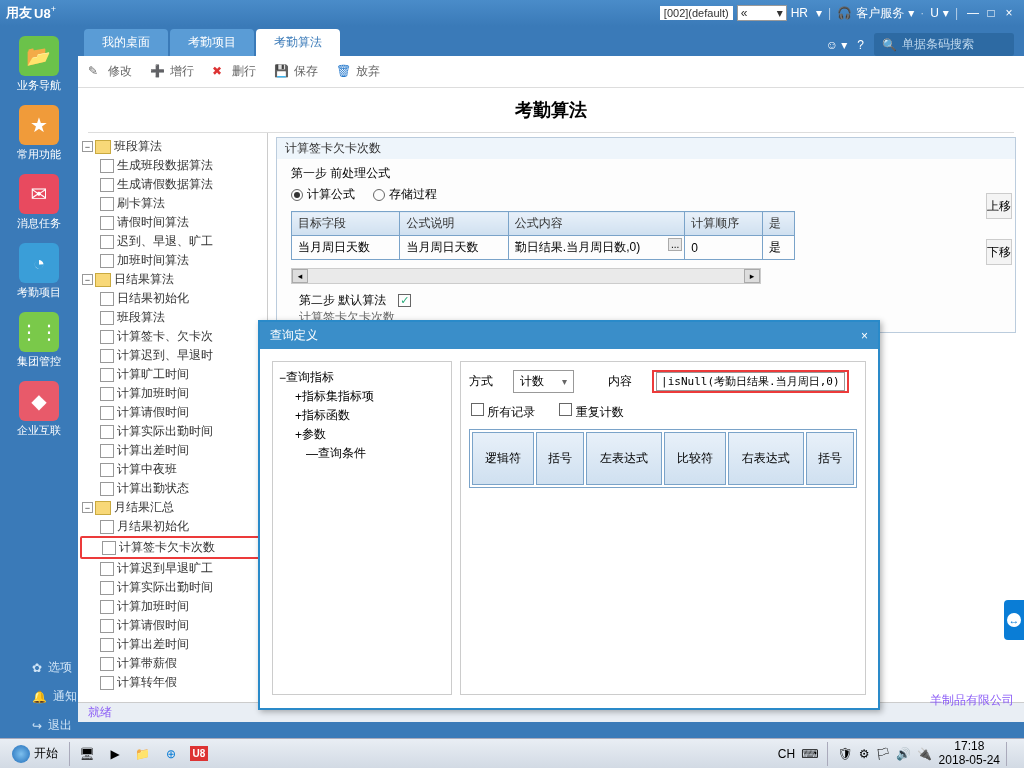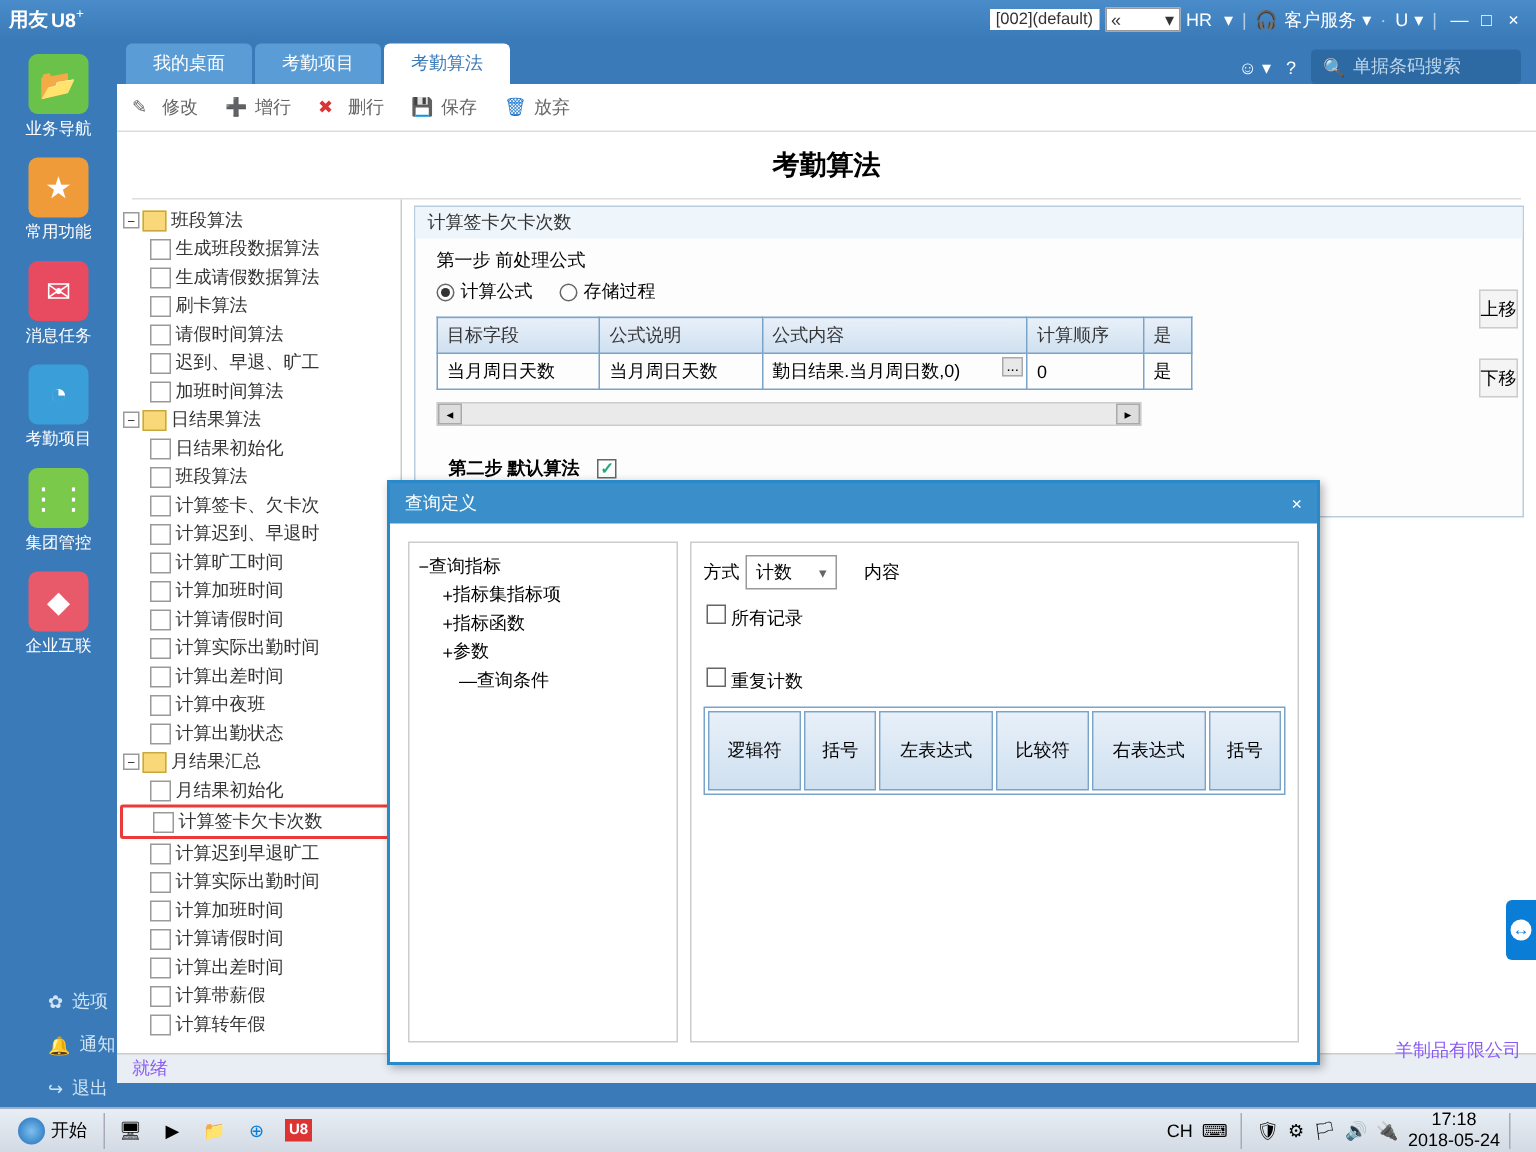--- a/index.html
+++ b/index.html
@@ -61,37 +61,37 @@
 .ftable { border: 1px solid #7aa3c9; border-collapse: collapse; width: 504px; margin-top: 4px; }
 .ftable th { background: linear-gradient(#e8f0f9, #cfe0f0); border: 1px solid #7aa3c9; padding: 3px 6px; text-align: left; font-weight: normal; color: #333; }
 .ftable td { border: 1px solid #7aa3c9; padding: 3px 6px; }
 .ftable td.cellx { position: relative; }
 .ftable td.cellx::after { content: "..."; position: absolute; right: 2px; top: 2px; background: #e8e8e8; border: 1px solid #aaa; padding: 0 2px; font-size: 10px; }
 .scrollbar { height: 16px; background: #eaeaea; border: 1px solid #ccc; margin-top: 8px; width: 470px; display: flex; justify-content: space-between; }
 .scrollbar .sbbtn { width: 16px; background: #ddd; border: 1px solid #aaa; display: flex; align-items: center; justify-content: center; font-size: 9px; }
 .vbtns { position: absolute; right: 12px; top: 60px; display: flex; flex-direction: column; gap: 20px; }
 .vbtn { width: 26px; height: 26px; border: 1px solid #ccc; background: #f4f4f4; display: flex; align-items: center; justify-content: center; font-size: 12px; cursor: pointer; }
 
-.step2row { display: flex; align-items: center; gap: 12px; margin-top: 20px; padding-left: 8px; font-weight: bold; }
+.step2row { display: flex; align-items: center; gap: 12px; margin-top: 8px; padding-left: 8px; }
 .chk { width: 13px; height: 13px; border: 1px solid #666; display: inline-flex; align-items: center; justify-content: center; }
 .chk.on::after { content: "✓"; color: #2a7; font-size: 11px; }
 
 
 .dialog { position: absolute; left: 258px; top: 320px; width: 622px; height: 390px; border: 2px solid #2a8ac9; background: #fff; box-shadow: 2px 2px 6px rgba(0,0,0,0.3); }
 .dialog .dtitle { background: #3a8ec9; color: #fff; padding: 5px 10px; display: flex; justify-content: space-between; align-items: center; }
 .dialog .dbody { padding: 12px; display: flex; gap: 8px; height: calc(100% - 28px); }
 .dialog .dleft { width: 180px; border: 1px solid #ccc; padding: 6px; }
 .dialog .dright { flex: 1; border: 1px solid #ccc; padding: 8px; }
 .dtree .tn { padding: 1px 0; display: flex; align-items: center; }
-.drow { display: flex; align-items: center; gap: 4px; margin-bottom: 10px; }
+.drow { display: flex; align-items: center; gap: 20px; margin-bottom: 10px; }
 .drow .sel { border: 1px solid #999; padding: 2px 6px; display: inline-flex; align-items: center; gap: 18px; cursor: pointer; background: #fff; }
 .drow .sel::after { content: "▾"; color: #666; font-size: 10px; }
 .hotbox { border: 2px solid #ec3a3a; padding: 2px; display: inline-block; }
 .valbox { border: 1px solid #999; padding: 2px 4px; width: 220px; font-family: monospace; font-size: 11px; }
-.drow2 { display: flex; gap: 24px; padding-left: 2px; margin-bottom: 8px; flex-direction: column; }
+.drow2 { display: flex; gap: 24px; padding-left: 2px; margin-bottom: 8px; }
 .dcond { border: 1px solid #7aa3c9; }
 .dcond th { background: linear-gradient(#e8f0f9, #cfe0f0); border: 1px solid #7aa3c9; padding: 17px 8px; font-weight: normal; }
 
 
 .statusblue { position: absolute; left: 78px; right: 0; bottom: 30px; height: 16px; background: #3a7ab8; }
 .statusbar { position: absolute; left: 78px; right: 0; bottom: 46px; height: 20px; background: #e9eef4; border-top: 1px solid #ccc; display: flex; align-items: center; padding: 0 10px; color: #8b5cf6; }
 .statusbar .sbend { margin-left: auto; display: flex; gap: 10px; flex-direction: column; }
 .taskbar { position: absolute; left: 0; right: 0; bottom: 0; height: 30px; background: linear-gradient(#e9eef4, #d2dae4); border-top: 1px solid #aab; display: flex; align-items: center; padding: 0 4px; }
 .taskbar .start { display: flex; align-items: center; gap: 4px; padding: 2px 8px; cursor: pointer; }
 .taskbar .winorb { width: 18px; height: 18px; border-radius: 50%; background: radial-gradient(#7ec0ee, #1e6bb8); }
@@ -416,20 +416,21 @@
         </div>
       <div class="tn" style="padding-left:16px;"><span style="width:11px;display:inline-block;"></span>— <span>查询条件</span></div>
     </div>
     <div class="dright">
       <div class="drow">
         <span>方式</span>
         <span class="sel">
             <span>计数</span>
           </span>
         <span style="margin-left:14px;">内容</span>
+        <span class="hotbox"><span class="valbox">|isNull(考勤日结果.当月周日,0)</span></span>
       </div>
       <div class="drow2">
         <span><span class="chk"></span> <span>所有记录</span></span>
         <span><span class="chk"></span> <span>重复计数</span></span>
       </div>
       <table class="dcond" style="width:100%;">
         <tbody>
             <tr>
           <th>逻辑符</th>
           <th>括号</th>

